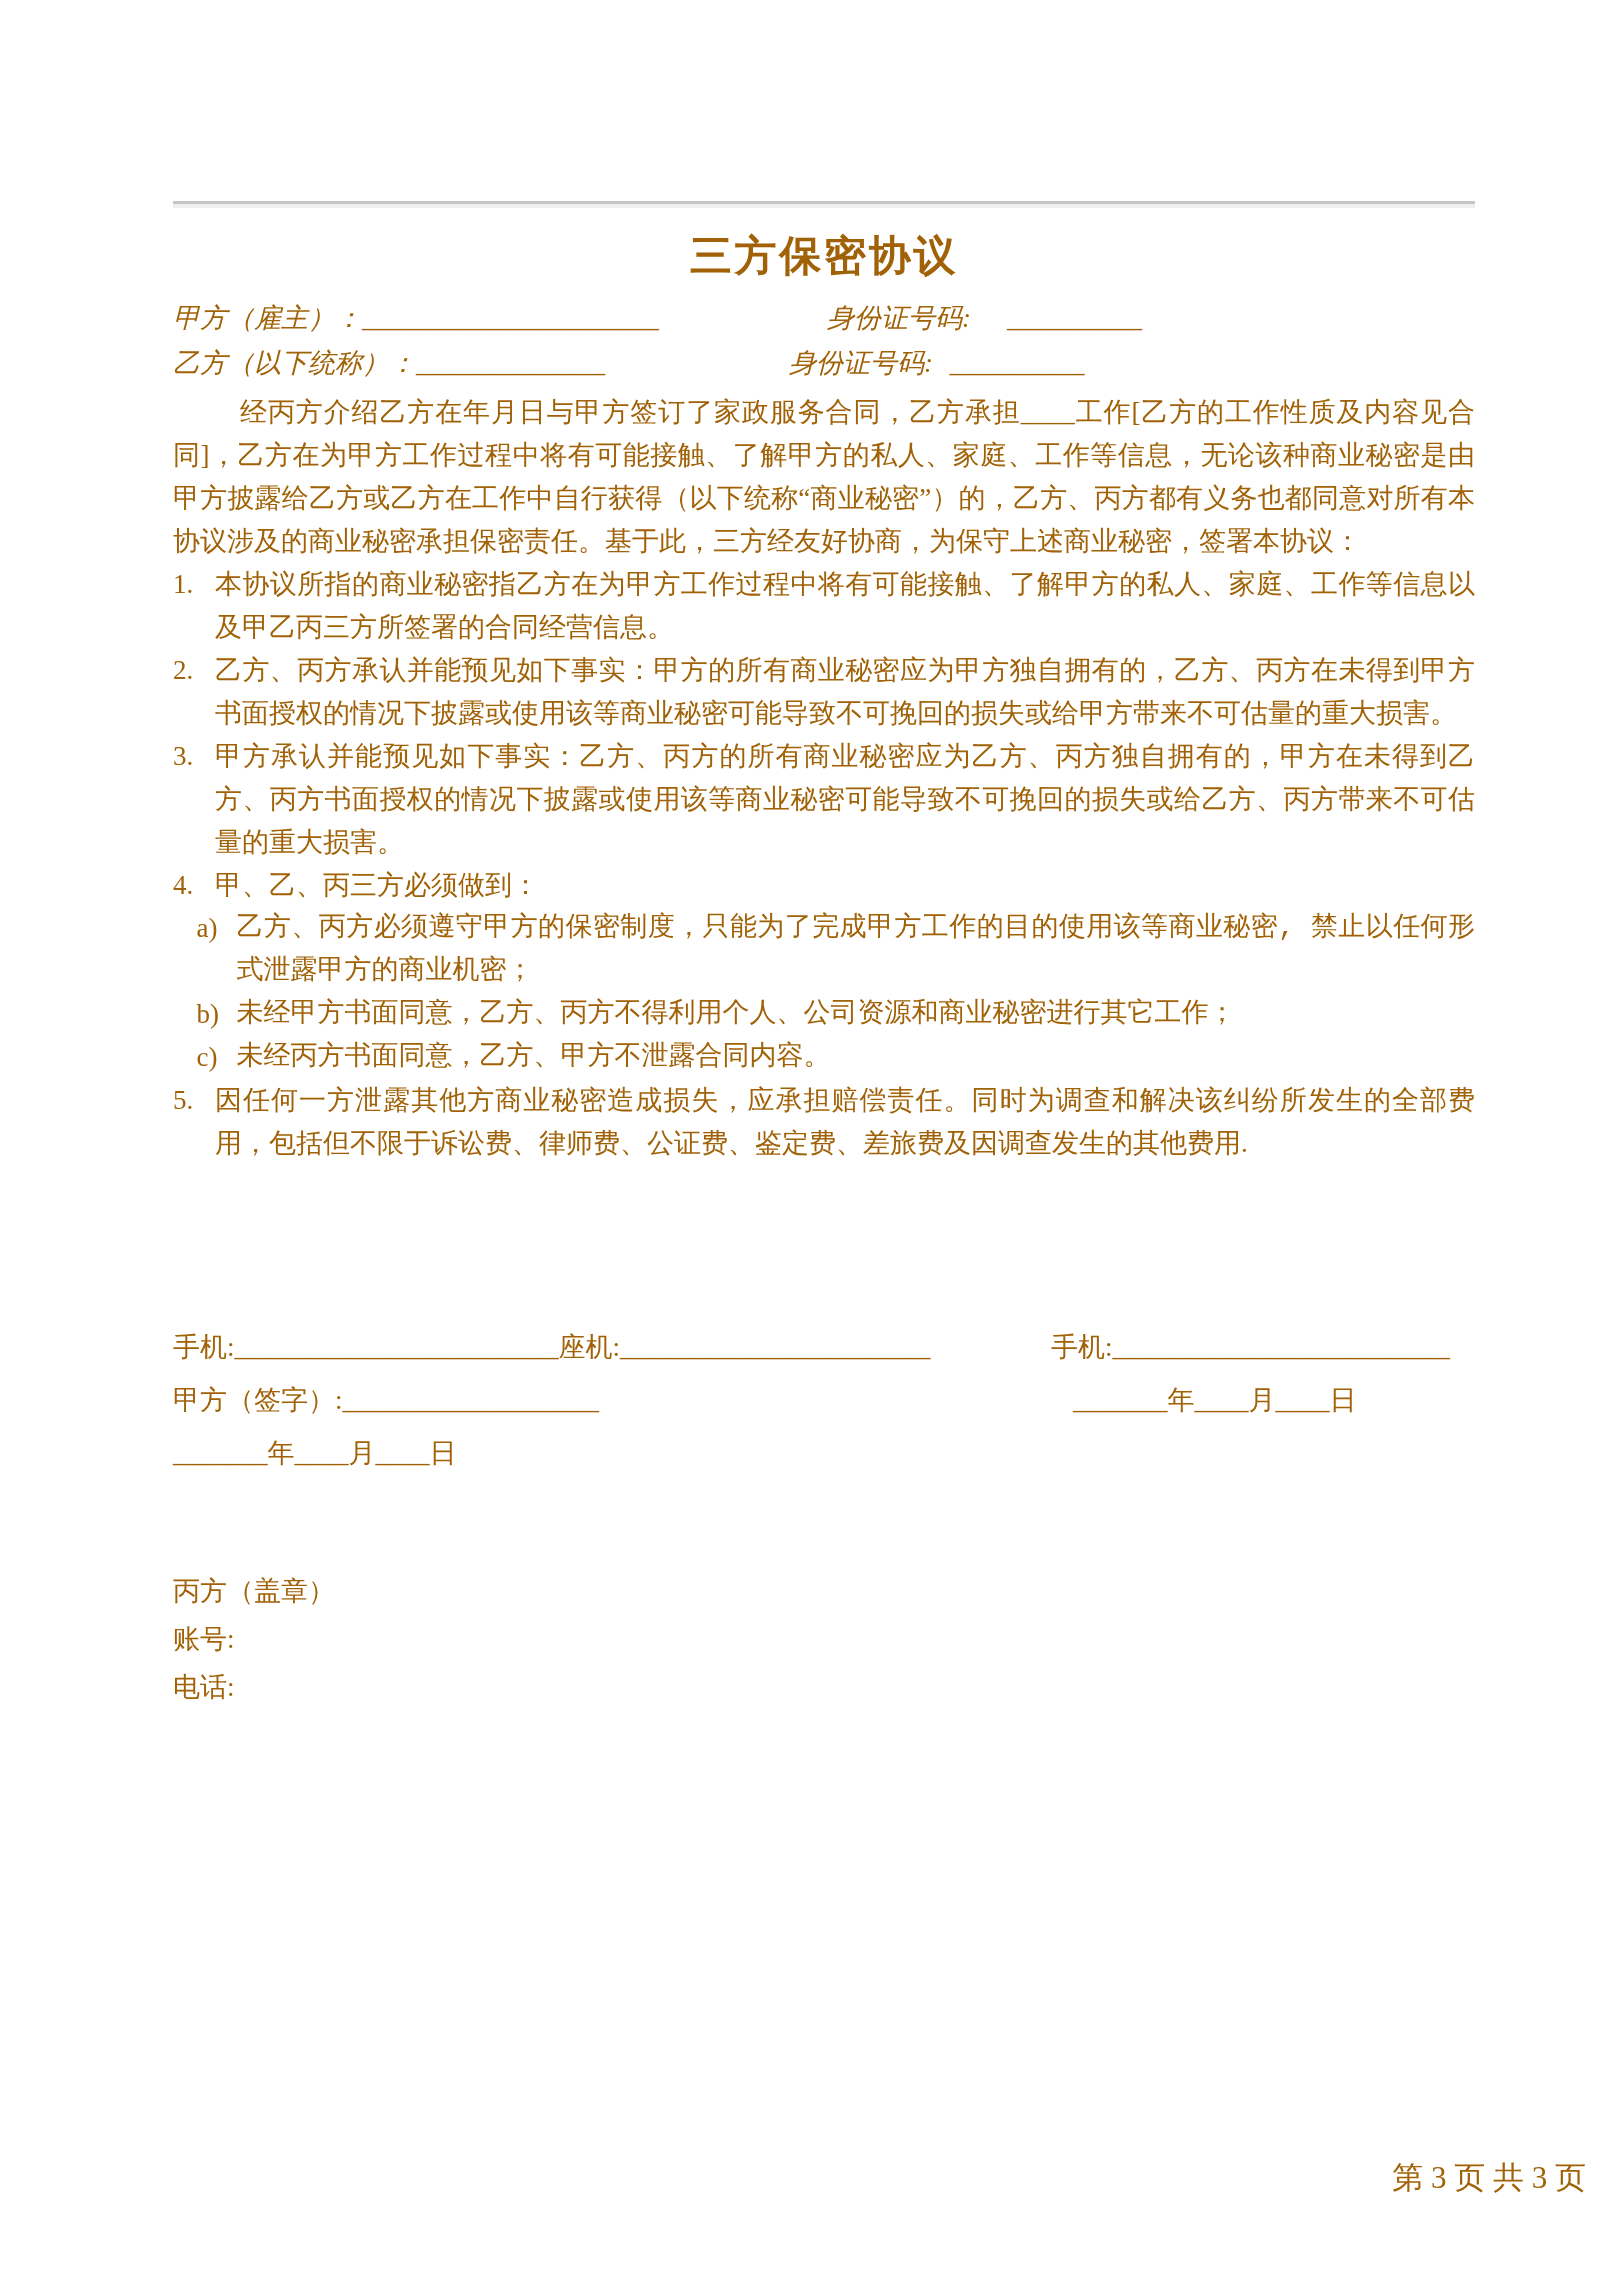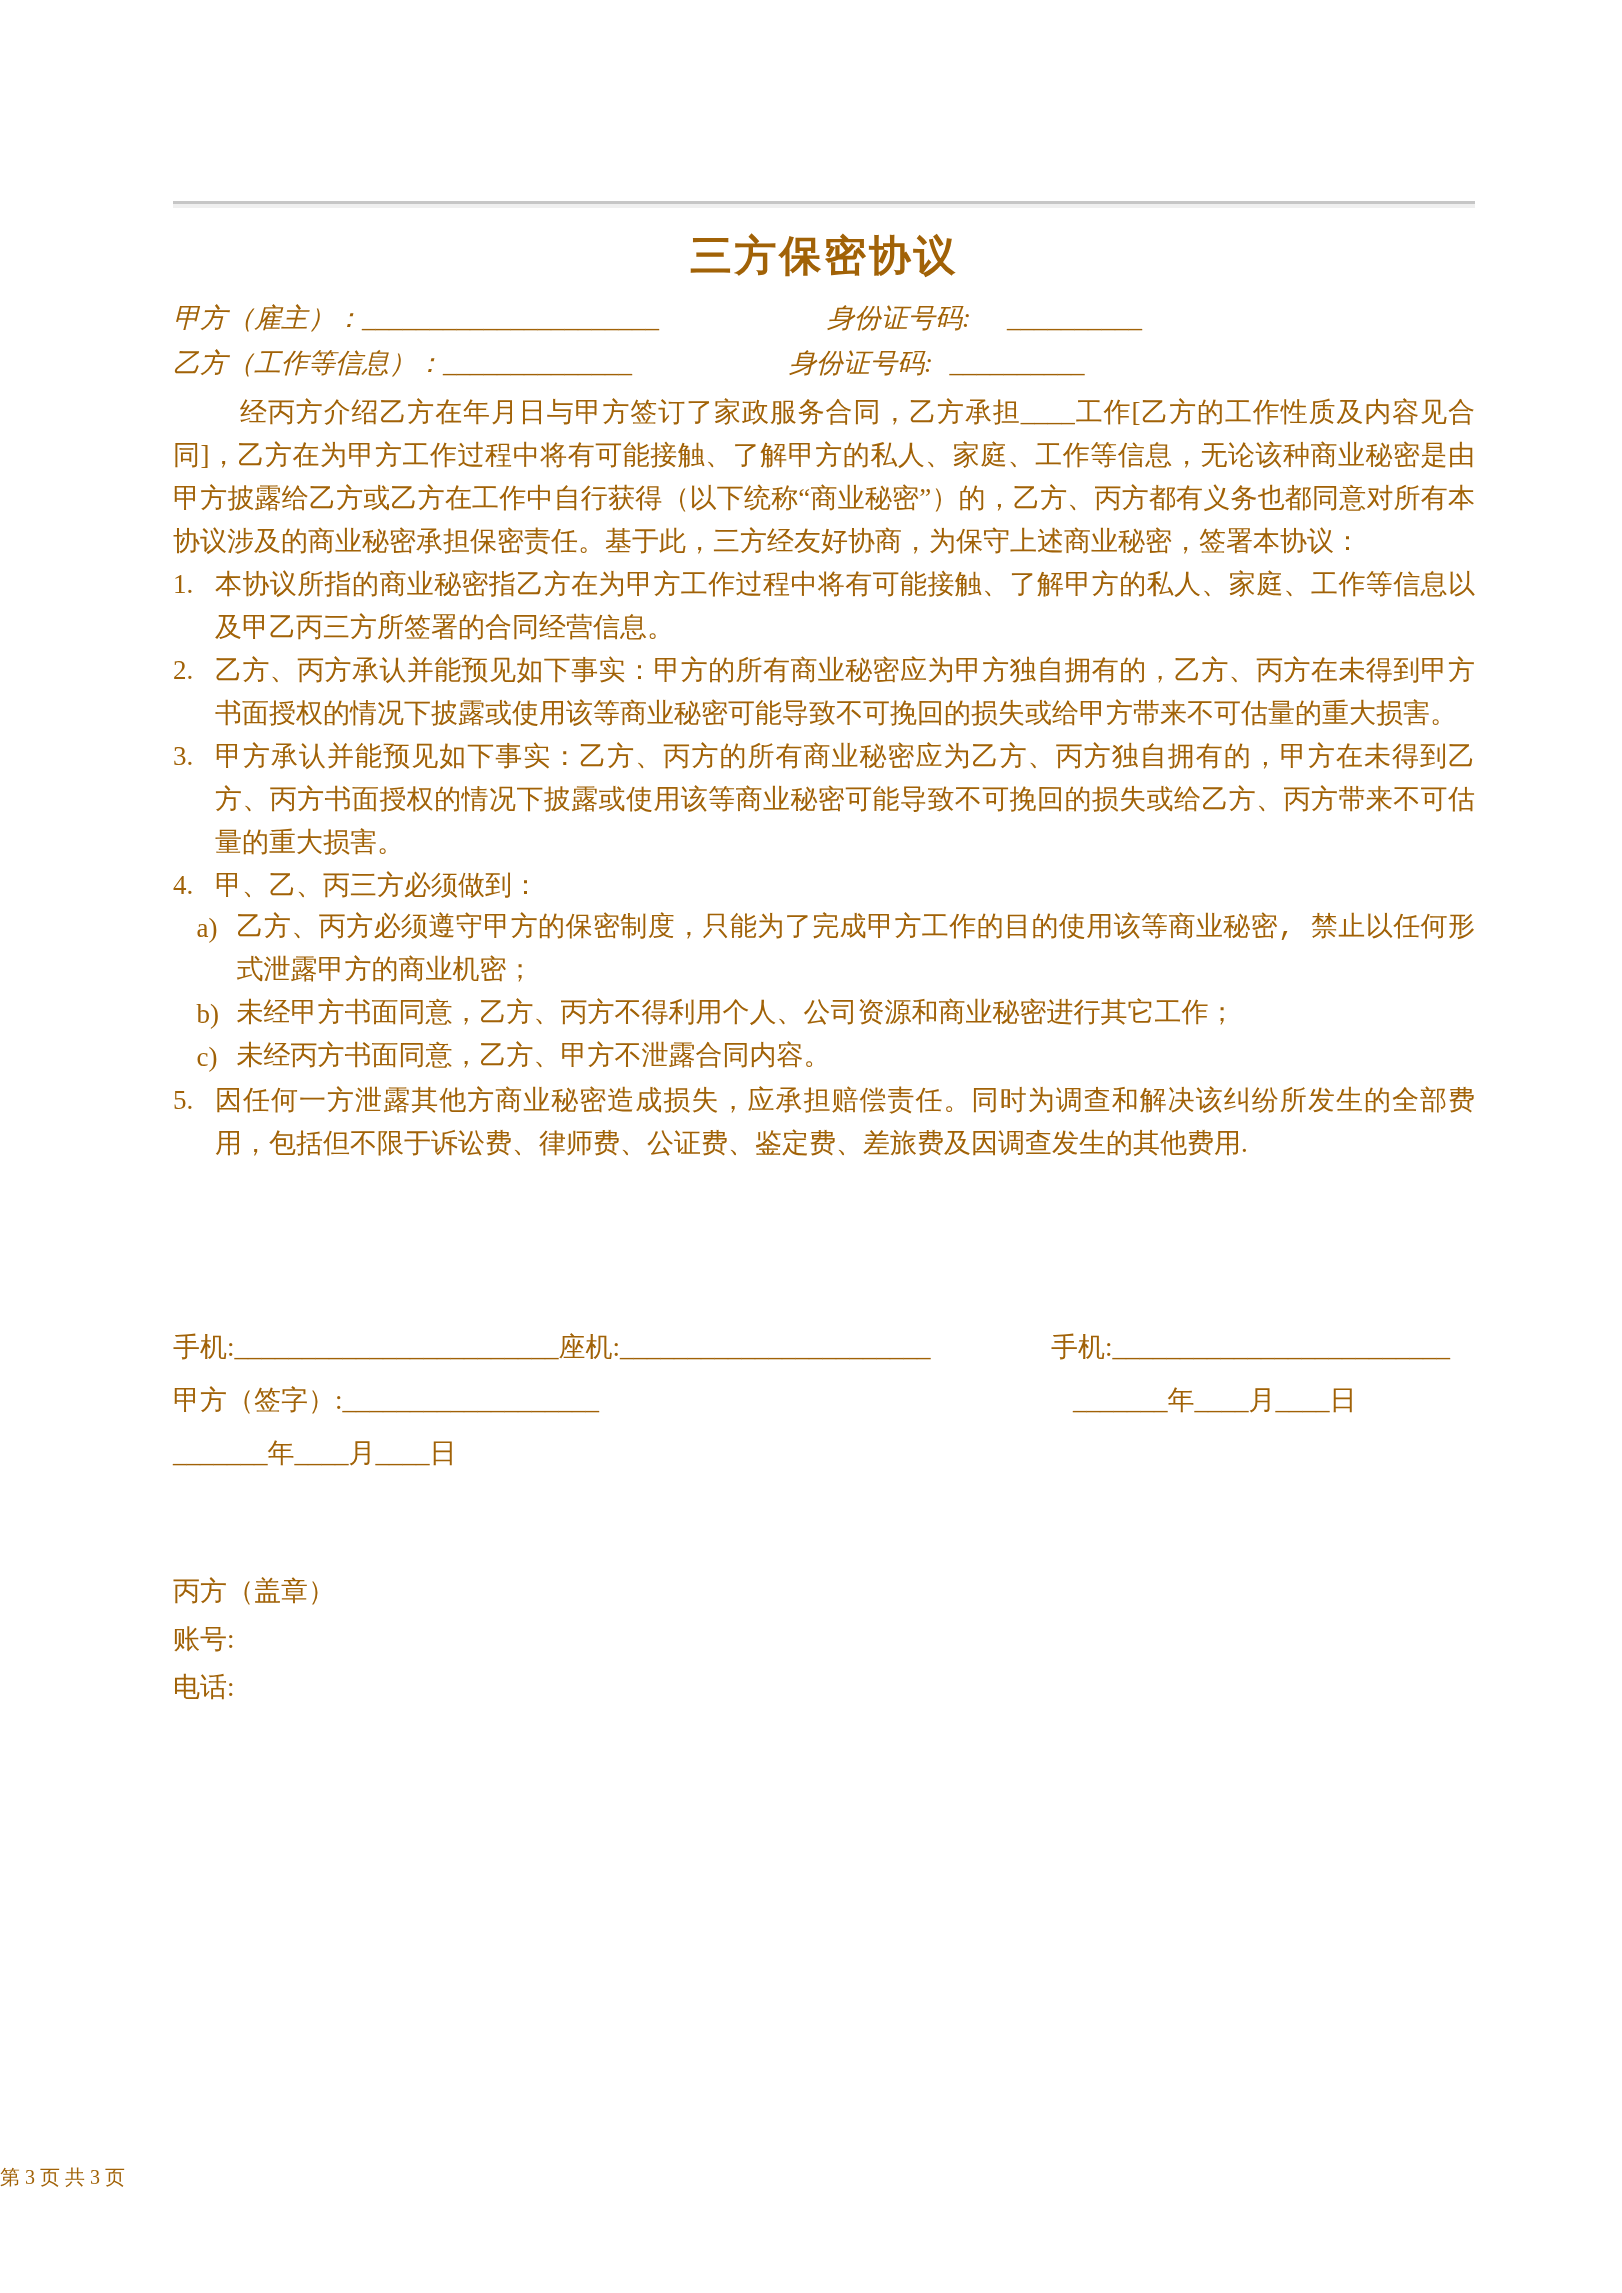--- a/index.html
+++ b/index.html
@@ -44,42 +44,42 @@
   .sub>.num{flex:0 0 40px;}
   .sub>.body{flex:1;text-align:justify;font-family:Liberation Mono, monospace;}
   .sig-block{display:flex;margin-top:156px;line-height:53px;}
   .sig-left{flex:0 0 878px;}
   .sig-right{flex:1;}
   .sig-row{white-space:nowrap;}
   .sig-date-right{margin-left:22px;}
   .seal-block{margin-top:87px;line-height:48px;}
   .page-footer{
     position:absolute;left:0;top:2131px;width:100%;
-    text-align:left;font-size:20px;line-height:29px;
+    text-align:right;font-size:31px;line-height:29px;
   }
 </style>
 </head>
 <body>
 
 <div class="page">
   <div class="content">
 
     <div class="header-rule"></div>
 
     <h1 class="doc-title">三方保密协议</h1>
 
     <div class="parties">
       <div class="party-row">
         <span>甲方（雇主）：</span><span class="blank">______________________</span>
         <span class="id-col-1">
           <span>身份证号码:</span><span class="blank id-blank-1">__________</span>
         </span>
       </div>
       <div class="party-row">
-        <span>乙方（工作等信息）：</span><span class="blank">______________</span>
+        <span>乙方（以下统称）：</span><span class="blank">______________</span>
         <span class="id-col-2">
           <span>身份证号码:</span><span class="blank id-blank-2">__________</span>
         </span>
       </div>
     </div>
 
     <p class="intro">经丙方介绍乙方在年月日与甲方签订了家政服务合同，乙方承担____工作[乙方的工作性质及内容见合同]，乙方在为甲方工作过程中将有可能接触、了解甲方的私人、家庭、工作等信息，无论该种商业秘密是由甲方披露给乙方或乙方在工作中自行获得（以下统称“商业秘密”）的，乙方、丙方都有义务也都同意对所有本协议涉及的商业秘密承担保密责任。基于此，三方经友好协商，为保守上述商业秘密，签署本协议：</p>
 
     <div class="clauses">
       <div class="clause">

